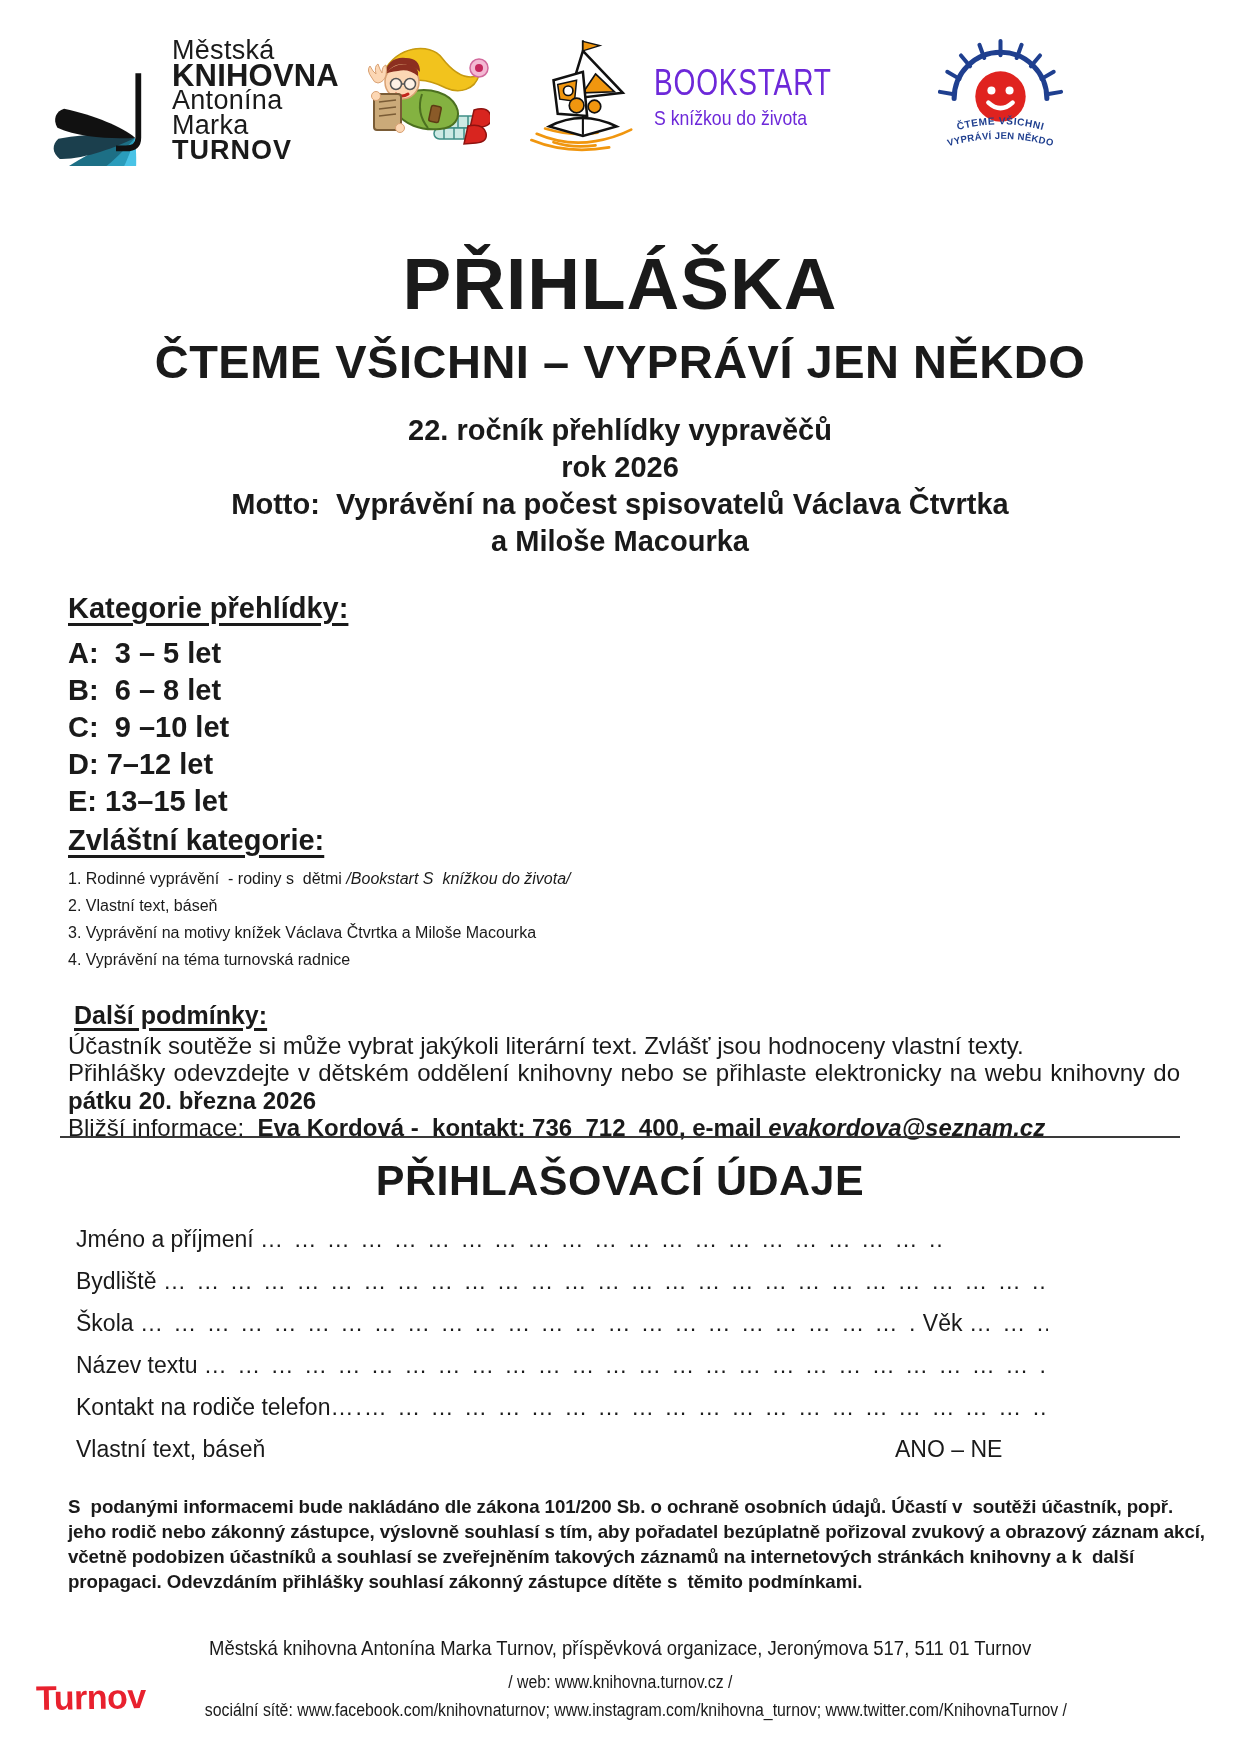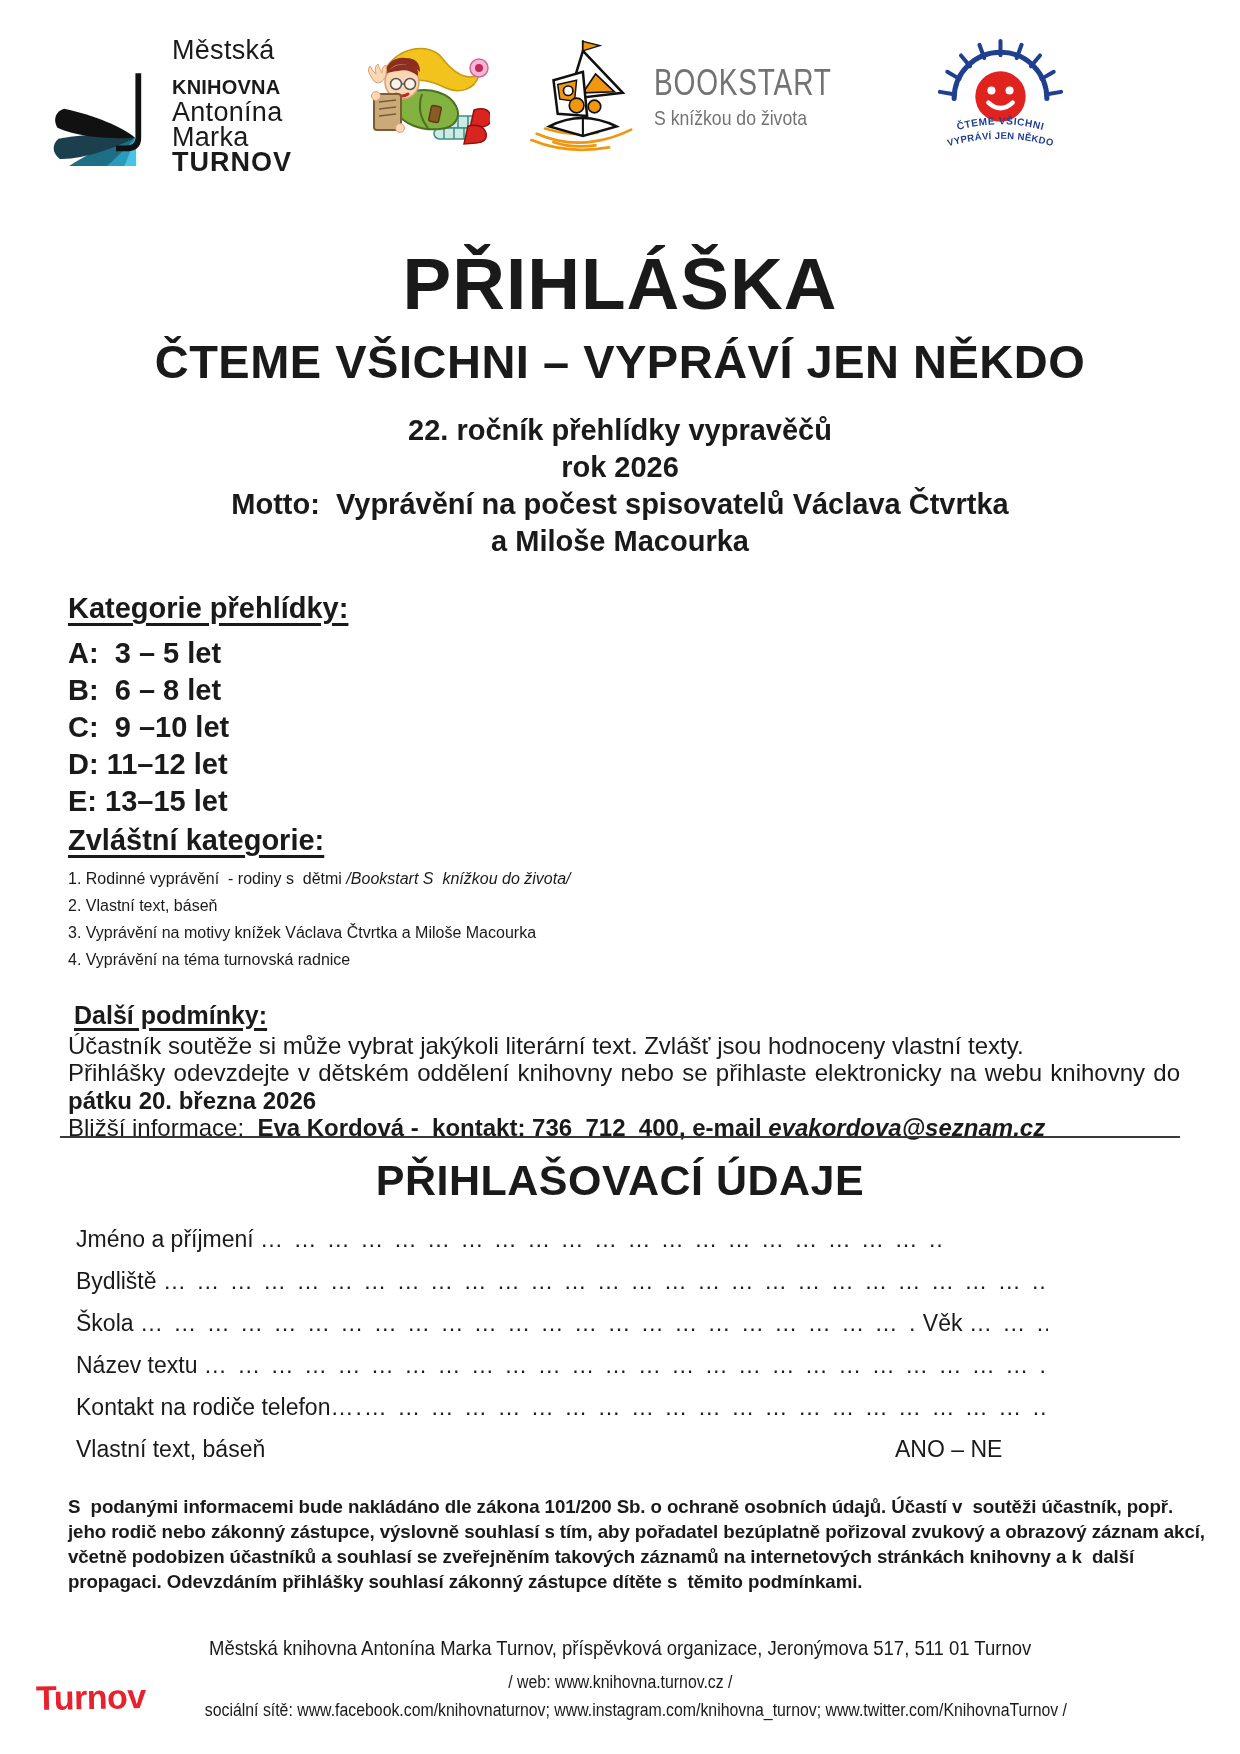--- a/index.html
+++ b/index.html
@@ -9,26 +9,26 @@
     font-family:"Liberation Sans",sans-serif;color:#1a1a1a;
   }
   .abs{position:absolute;}
   .prews{white-space:pre-wrap;}
 
   
   .logos{position:absolute;left:0;top:30px;width:1240px;height:135px;}
   .logo-lib{position:absolute;left:36px;top:6px;display:flex;align-items:flex-start;}
   .lib-text{margin-left:4px;line-height:25px;letter-spacing:.3px;margin-top:2px;}
   .lib-text .l1{font-size:27px;font-weight:400;}
-  .lib-text .l2{font-size:20px;font-weight:700;letter-spacing:.2px;margin-top:12px;}
+  .lib-text .l2{font-size:31px;font-weight:700;letter-spacing:.2px;}
   .lib-text .l3,.lib-text .l4{font-size:27px;font-weight:400;}
   .lib-text .l5{font-size:27px;font-weight:800;letter-spacing:1px;}
   .logo-gnome{position:absolute;left:318px;top:8px;}
   .logo-bookstart{position:absolute;left:522px;top:8px;display:flex;align-items:center;}
-  .bs-text{margin-left:6px;color:#737373;}
+  .bs-text{margin-left:6px;color:#6d28d9;}
   .bs-title{font-size:36px;font-weight:400;letter-spacing:1px;transform:scaleX(.78);transform-origin:left center;}
   .bs-tag{font-size:21px;font-weight:400;margin-top:2px;transform:scaleX(.84);transform-origin:left center;}
   .logo-eye{position:absolute;left:938px;top:2px;}
 
   
   .h-title{left:0;top:242px;width:1240px;text-align:center;font-size:73px;font-weight:700;letter-spacing:1px;}
   .h-sub{left:0;top:334px;width:1240px;text-align:center;font-size:47px;font-weight:700;letter-spacing:.5px;}
   .h-lines{left:0;top:412px;width:1240px;text-align:center;font-size:29px;font-weight:700;line-height:37px;}
 
   
@@ -213,21 +213,21 @@
     <div class="prews">rok 2026</div>
     <div class="prews">Motto:  Vyprávění na počest spisovatelů Václava Čtvrtka</div>
     <div class="prews">a Miloše Macourka</div>
   </div>
 
   <div class="abs sec-cat">
     <div class="sec-head">Kategorie přehlídky:</div>
     <div class="cat-item prews">A:  3 – 5 let</div>
     <div class="cat-item prews">B:  6 – 8 let</div>
     <div class="cat-item prews">C:  9 –10 let</div>
-    <div class="cat-item prews">D: 11–12 let</div>
+    <div class="cat-item prews">D: 7–12 let</div>
     <div class="cat-item prews">E: 13–15 let</div>
   </div>
 
   <div class="abs sec-special">
     <div class="sec-head">Zvláštní kategorie:</div>
     <div class="sp-item prews"><span>1. Rodinné vyprávění  - rodiny s  dětmi </span><span class="it">/Bookstart S  knížkou do života/</span></div>
     <div class="sp-item prews">2. Vlastní text, báseň</div>
     <div class="sp-item prews">3. Vyprávění na motivy knížek Václava Čtvrtka a Miloše Macourka</div>
     <div class="sp-item prews">4. Vyprávění na téma turnovská radnice</div>
   </div>

